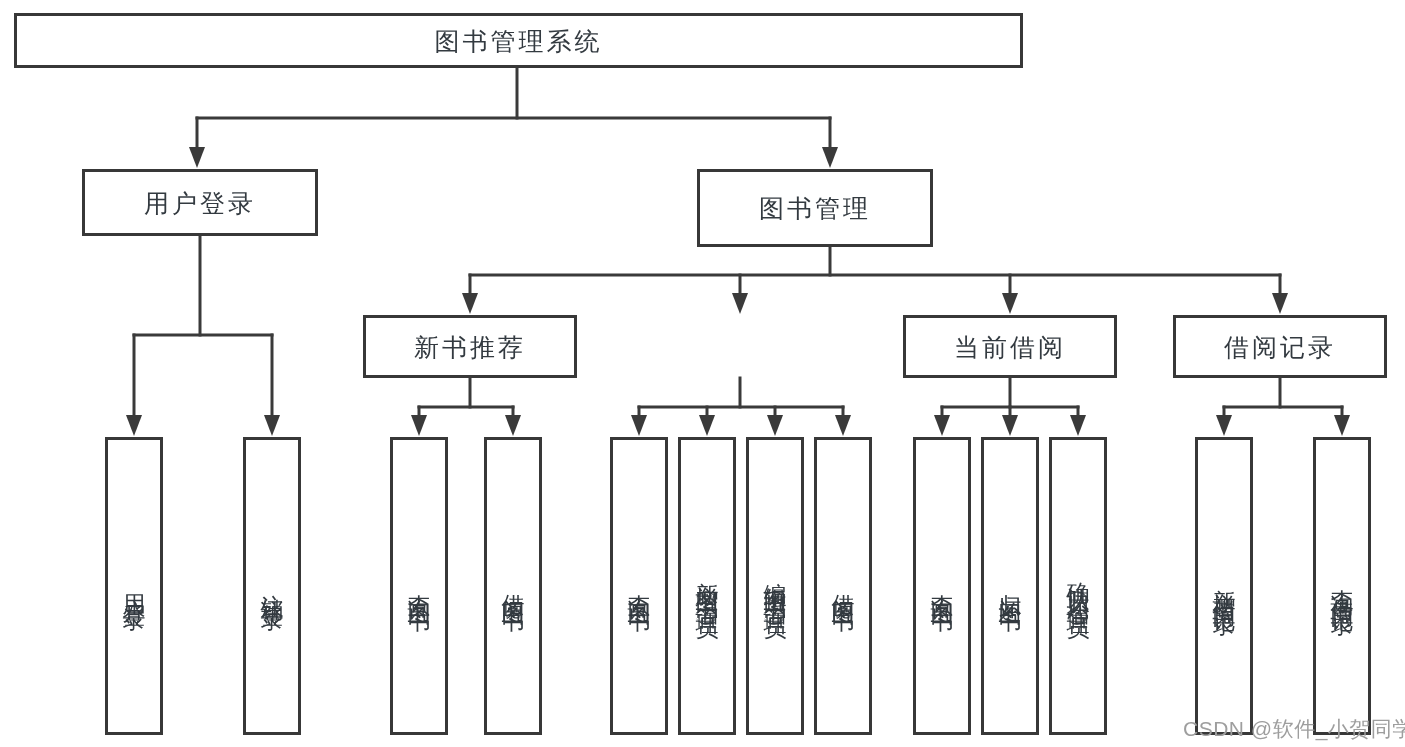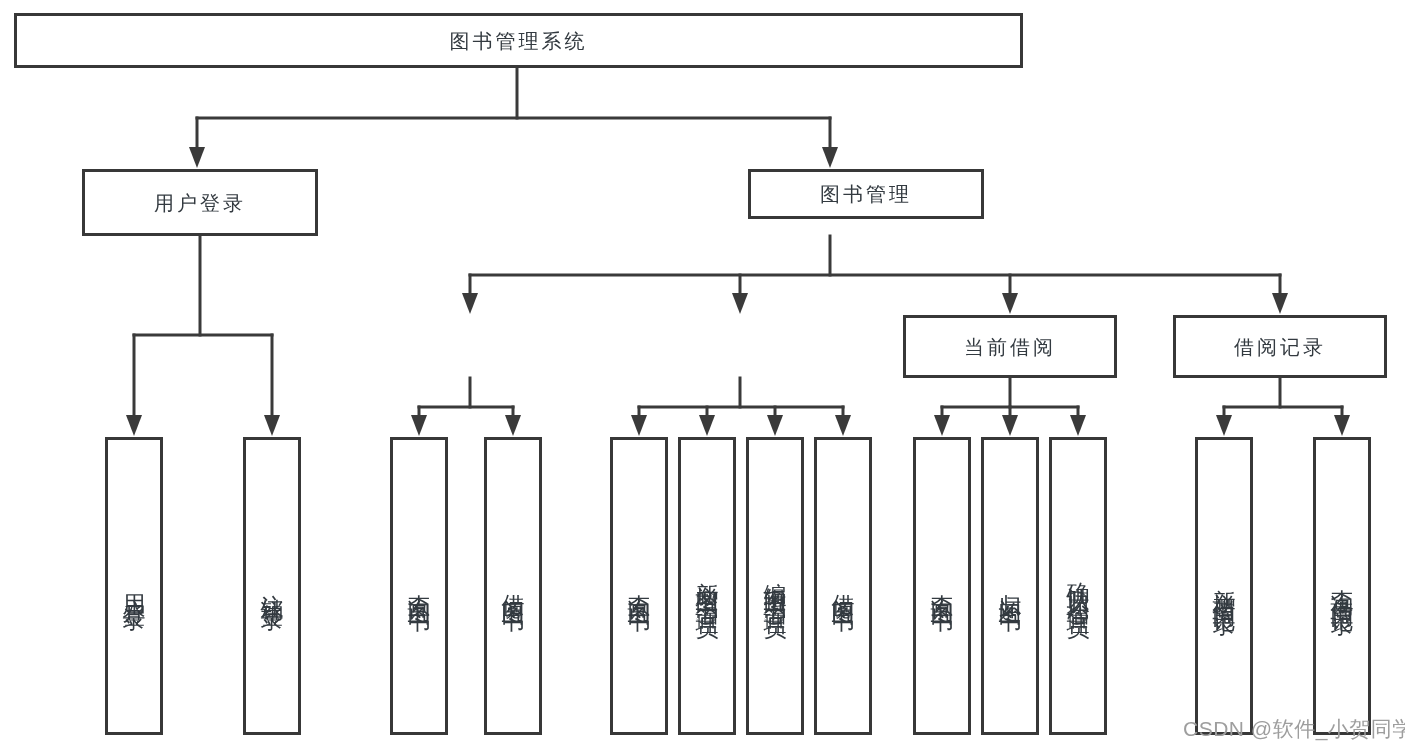--- a/index.html
+++ b/index.html
@@ -8,21 +8,21 @@
     font-family:"Liberation Sans","DejaVu Sans",sans-serif; color:#333333;
     overflow:hidden;
   }
   .edges { position:absolute; left:0; top:0; width:1405px; height:747px; }
   .box {
     position:absolute; box-sizing:border-box; border:3px solid #383838;
     background:#ffffff; display:flex; align-items:center; justify-content:center;
     z-index:2;
   }
   .box span {
-    font-size:20px; letter-spacing:3px; color:#333a40; white-space:nowrap;
+    font-size:25px; letter-spacing:3px; color:#333a40; white-space:nowrap;
     line-height:1.2;
   }
   .leaf span {
     writing-mode:vertical-rl; text-orientation:mixed;
     font-size:23px; letter-spacing:5px; line-height:1; white-space:normal;
   }
   .watermark {
     position:absolute; left:1183px; top:715px; z-index:5;
     font-size:21px; color:#9e9e9e; letter-spacing:0.5px; white-space:nowrap;
   }
@@ -98,24 +98,27 @@
     </g>
   </svg>
 
   <div class="box" style="left:14px;top:13px;width:1009px;height:55px">
     <span>图书管理系统</span>
   </div>
 
   <div class="box" style="left:82px;top:169px;width:236px;height:67px">
     <span>用户登录</span>
   </div>
-  <div class="box" style="left:748px;top:169px;width:236px;height:50px">
+  <div class="box" style="left:697px;top:169px;width:236px;height:78px">
     <span>图书管理</span>
   </div>
 
+  <div class="box" style="left:363px;top:315px;width:214px;height:63px">
+    <span>新书推荐</span>
+  </div>
   <div class="box" style="left:903px;top:315px;width:214px;height:63px">
     <span>当前借阅</span>
   </div>
   <div class="box" style="left:1173px;top:315px;width:214px;height:63px">
     <span>借阅记录</span>
   </div>
 
   <div class="box leaf" style="left:105px;top:437px;width:58px;height:298px">
     <span>用户登录</span>
   </div>

